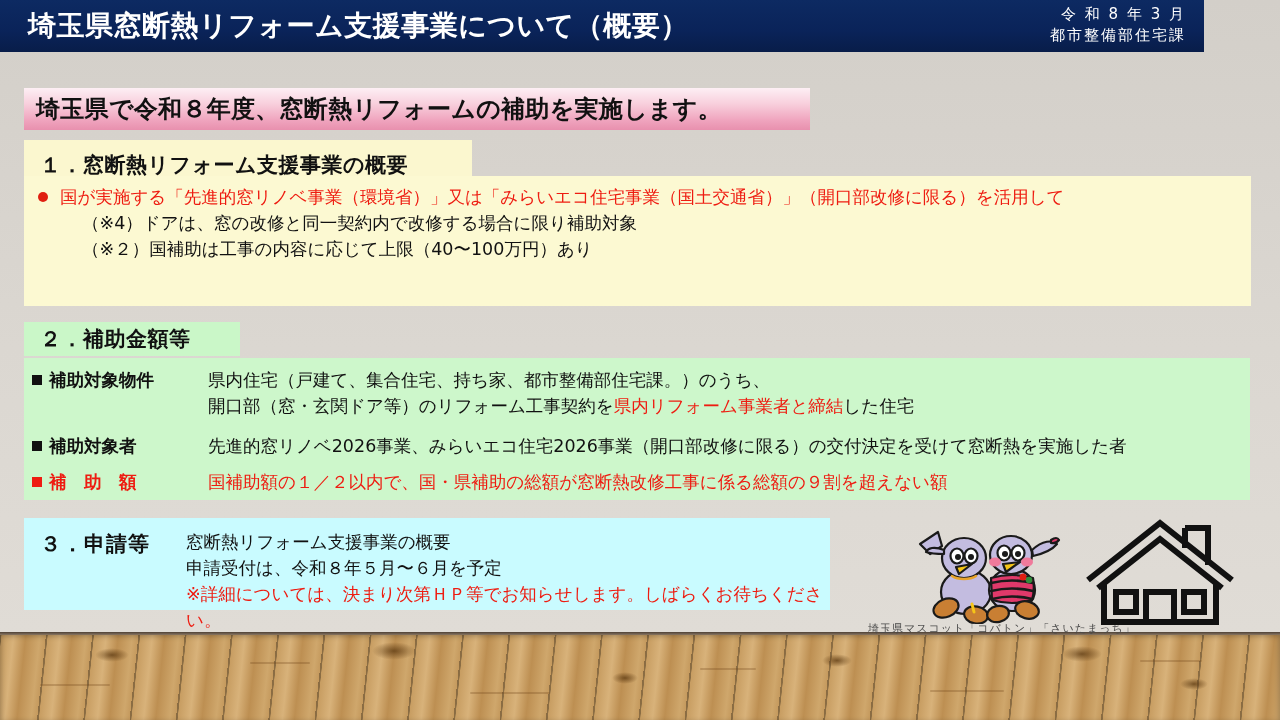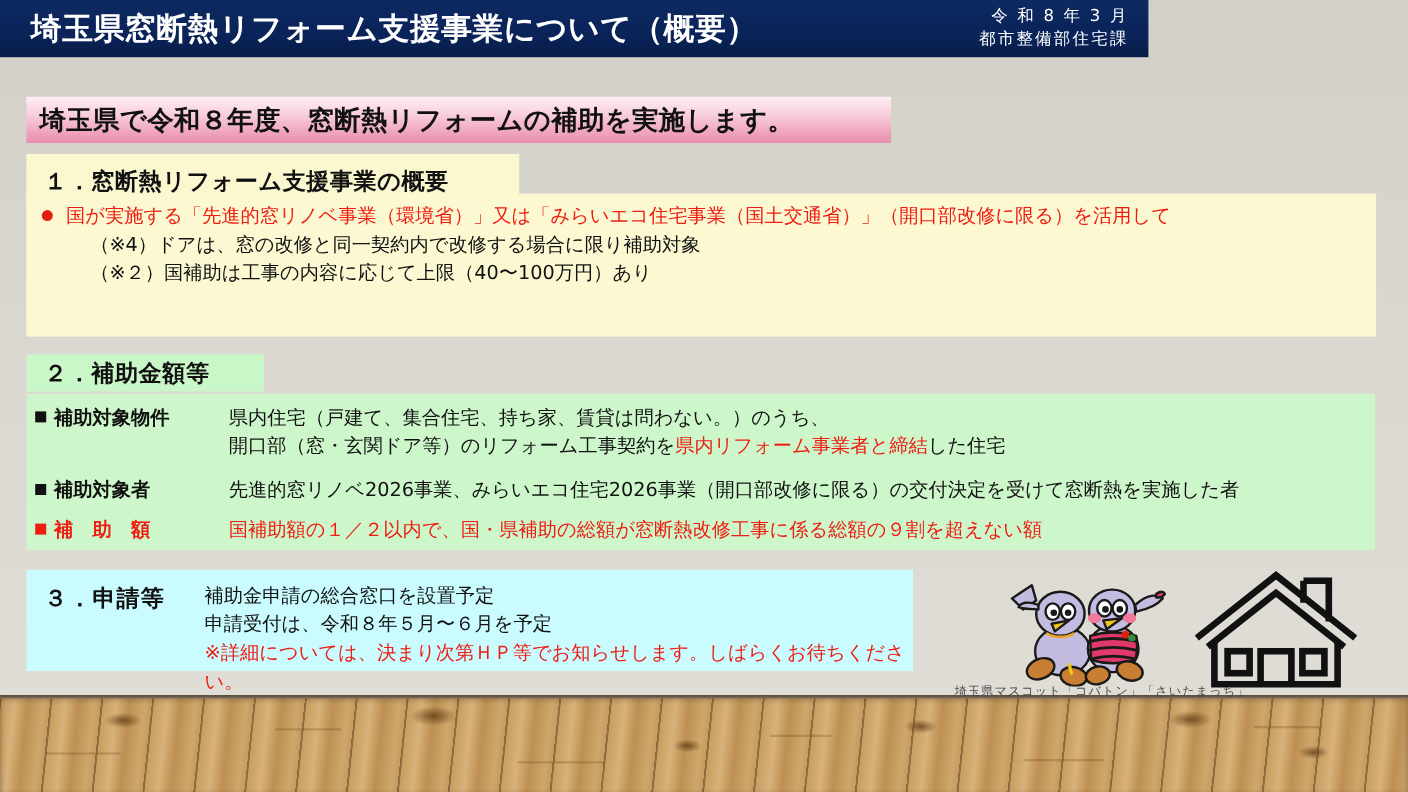--- a/index.html
+++ b/index.html
@@ -28,21 +28,21 @@
     box-shadow:inset 0 3px 6px rgba(0,0,0,.35);
   }
   #floor .knot{position:absolute;border-radius:50%;
     background:radial-gradient(ellipse at center,rgba(90,55,15,.75),rgba(150,105,50,0) 70%);}
   #floor .grain{position:absolute;height:2px;border-radius:2px;
     background:rgba(110,70,25,.28);}
   #floor-edge{position:absolute;left:0;top:632px;width:1280px;height:3px;
     background:linear-gradient(180deg,#4e4136,#8a7763);}
 
   
-  #header{position:absolute;left:0;top:0;width:1044px;height:52px;
+  #header{position:absolute;left:0;top:0;width:1204px;height:52px;
     background:linear-gradient(180deg,#0d2a62 0%,#0a2359 60%,#081d49 100%);}
   #header-title{position:absolute;left:28px;top:7px;color:#ffffff;
     font-size:28px;font-weight:bold;letter-spacing:.5px;white-space:nowrap;}
   #header-meta{position:absolute;right:18px;top:4px;color:#ffffff;text-align:right;
     font-size:15px;line-height:21px;letter-spacing:2px;white-space:nowrap;}
 
   
   #banner{position:absolute;left:24px;top:88px;width:786px;height:42px;
     background:linear-gradient(180deg,#fdeff4 0%,#f8cfdc 38%,#efa3bd 78%,#e890ae 100%);
     display:flex;align-items:center;font-family:Liberation Mono, monospace;}
@@ -143,21 +143,21 @@
     <span>２．補助金額等</span>
   </div>
   <div class="panel" id="sec2-panel">
     <div id="sec2-body">
 
       <div class="row">
         <div class="lbl">
           <span class="sq"></span><span>補助対象物件</span>
         </div>
         <div class="val">
-          <div>県内住宅（戸建て、集合住宅、持ち家、賃貸は問わない。）のうち、</div>
+          <div>県内住宅（戸建て、集合住宅、持ち家、都市整備部住宅課。）のうち、</div>
           <div>
             <span>開口部（窓・玄関ドア等）のリフォーム工事契約を</span><span class="red">県内リフォーム事業者と締結</span><span>した住宅</span>
           </div>
         </div>
       </div>
 
       <div class="row" style="margin-top:14px;">
         <div class="lbl">
           <span class="sq"></span><span>補助対象者</span>
         </div>
@@ -170,21 +170,21 @@
         </div>
         <div class="val red">国補助額の１／２以内で、国・県補助の総額が窓断熱改修工事に係る総額の９割を超えない額</div>
       </div>
 
     </div>
   </div>
 
   <div class="panel" id="sec3-panel">
     <div id="sec3-tab-label">３．申請等</div>
     <div id="sec3-body">
-      <div>補助金申請の総合窓口を設置予定</div>
+      <div>窓断熱リフォーム支援事業の概要</div>
       <div>申請受付は、令和８年５月〜６月を予定</div>
       <div class="red">※詳細については、決まり次第ＨＰ等でお知らせします。しばらくお待ちください。</div>
     </div>
   </div>
 
   <div id="mascots">
     <svg viewBox="0 0 160 104" width="160" height="104" xmlns="http://www.w3.org/2000/svg">
       <g stroke="#1a1a1a" stroke-width="2.2" stroke-linejoin="round" stroke-linecap="round">
 
         <path d="M8 24 L26 12 L30 26 L18 34 Z" fill="#c3bce0"></path>

